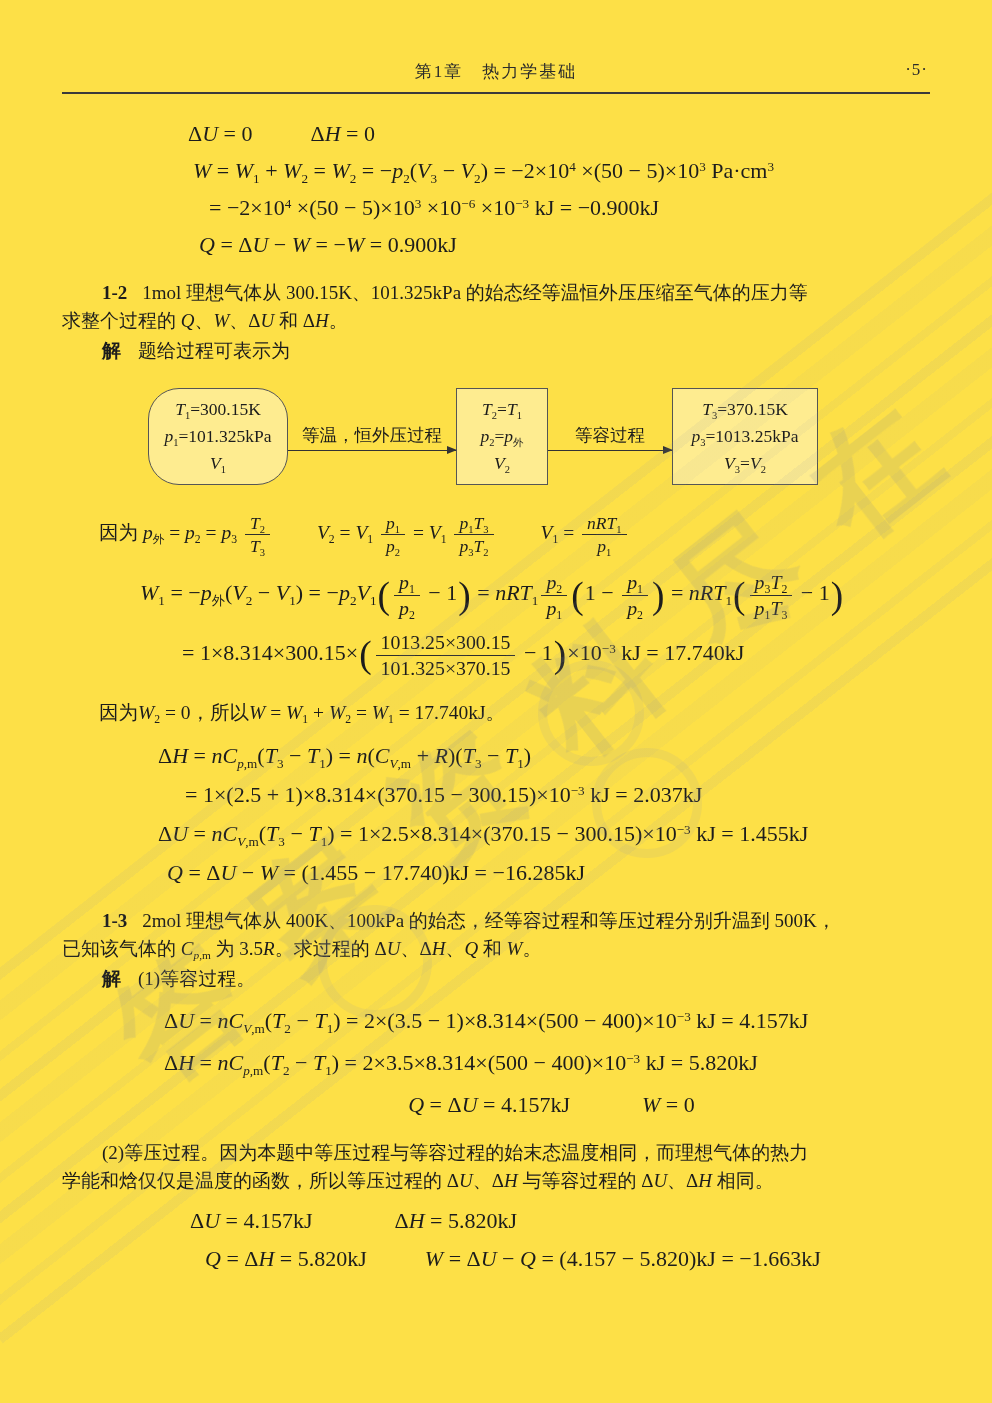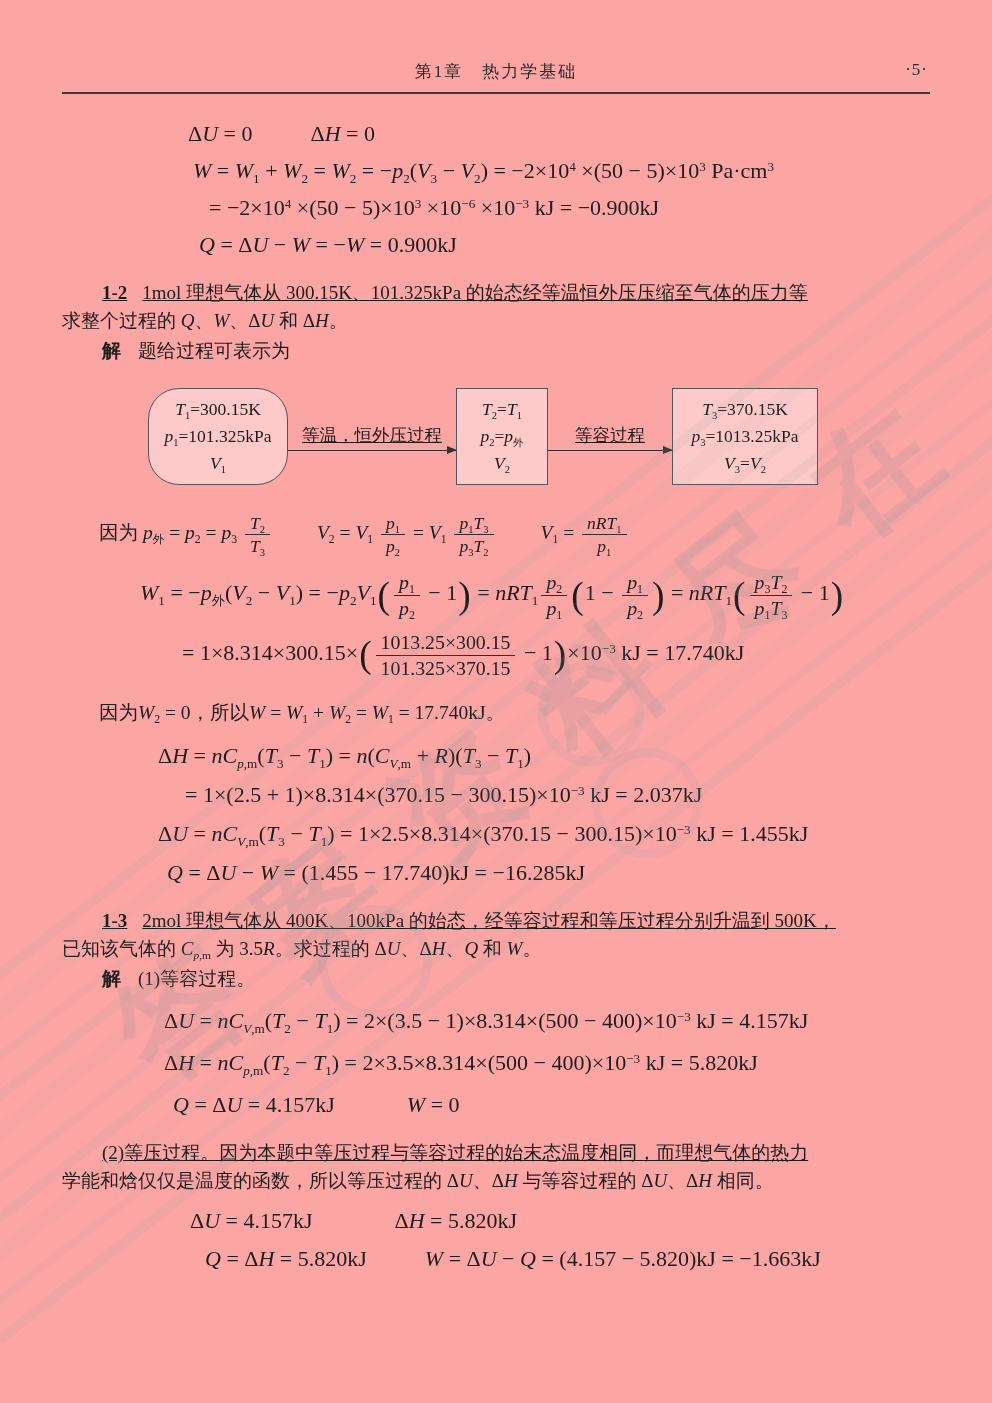--- a/index.html
+++ b/index.html
@@ -1,16 +1,16 @@
 <!DOCTYPE html>
 <html><head>
 <meta charset="utf-8">
 <style>
   html,body{margin:0;padding:0;background:#dddddd;}
-  .page{position:relative;width:992px;height:1403px;background:#fca5a5;overflow:hidden;
+  .page{position:relative;width:992px;height:1403px;background:#fde047;overflow:hidden;
         font-family:"Liberation Serif","DejaVu Serif",serif;color:#1c1c1c;}
   .content{position:absolute;inset:0;padding:0 62px;z-index:2;}
 
   
   .hdr{position:relative;margin-top:60px;text-align:center;font-size:17px;color:#2b2b2b;letter-spacing:2px;}
   .pageno{position:absolute;right:2px;top:0;letter-spacing:1px;}
   .rule{border-bottom:2px solid #3a3a3a;margin-top:9px;}
 
   
   .mi{font-style:italic;}
@@ -25,48 +25,48 @@
 
   .ml{font-size:22px;}
   .eqb1{margin:27px 0 0 126px;}
   .eqb1 .el{margin-bottom:11px;}
   .eqb1 .r1{display:flex;gap:58px;}
   .eqb1 .i1{margin-left:5px;}
   .eqb1 .i2{margin-left:21px;}
   .eqb1 .i3{margin-left:11px;}
 
   .para{margin-top:21px;font-size:19px;line-height:28px;}
-  .para .fl{padding-left:40px;text-decoration:underline;}
+  .para .fl{padding-left:40px;}
   .pnum{font-weight:bold;margin-right:15px;}
   .solve{padding-left:40px;margin-top:2px;font-size:19px;line-height:28px;}
   .slabel{font-weight:bold;margin-right:17px;}
 
   
   .diagram{margin:23px 0 0 86px;display:flex;height:97px;}
   .pbox{border:1.4px solid #555;display:flex;flex-direction:column;justify-content:center;
         align-items:center;font-size:17.5px;line-height:27px;padding:2px 5px;background:rgba(255,255,255,0.4);}
   .b1{width:128px;border-radius:31px;} .b2{width:80px;} .b3{width:134px;}
   .parrow{display:flex;flex-direction:column;justify-content:center;align-items:center;font-size:17.5px;}
   .a1{width:168px;} .a2{width:124px;}
-  .alabel{margin-bottom:3px;white-space:nowrap;text-decoration:underline;}
+  .alabel{margin-bottom:3px;white-space:nowrap;}
   .aline{width:100%;height:0;border-top:1.6px solid #333;position:relative;}
   .ahead{position:absolute;right:-1px;top:-5px;width:0;height:0;
          border-left:10px solid #333;border-top:4.5px solid transparent;border-bottom:4.5px solid transparent;}
 
   .because{margin:28px 0 0 37px;display:flex;gap:44px;align-items:flex-end;font-size:19.5px;}
   .w1l1{margin:15px 0 0 78px;}
   .w1l2{margin:11px 0 0 120px;}
   .w2note{margin:20px 0 0 37px;font-size:19.5px;}
   .dhblock{margin:17px 0 0 96px;}
   .dhblock .el{margin-bottom:13px;}
   .dhblock .i1{margin-left:27px;}
   .dhblock .i2{margin-left:9px;}
   .eq13{margin:15px 0 0 102px;}
   .eq13 .el{margin-bottom:16px;}
-  .eq13 .r{display:flex;gap:72px;margin-left:9px;}
+  .eq13 .r{display:flex;gap:72px;margin-left:9px;justify-content:center;}
   .finals{margin:13px 0 0 128px;}
   .finals .el{margin-bottom:12px;}
   .finals .r1{display:flex;gap:82px;}
   .finals .r2{display:flex;gap:58px;margin-left:15px;}
 
   
   .wm{position:absolute;left:550px;top:728px;width:1620px;height:300px;z-index:6;pointer-events:none;
       transform:translate(-50%,-50%) rotate(-38deg);display:flex;align-items:center;justify-content:center;
       background:repeating-linear-gradient(180deg,
         rgba(150,153,158,0.10) 0 10px, rgba(0,0,0,0) 10px 26px,

